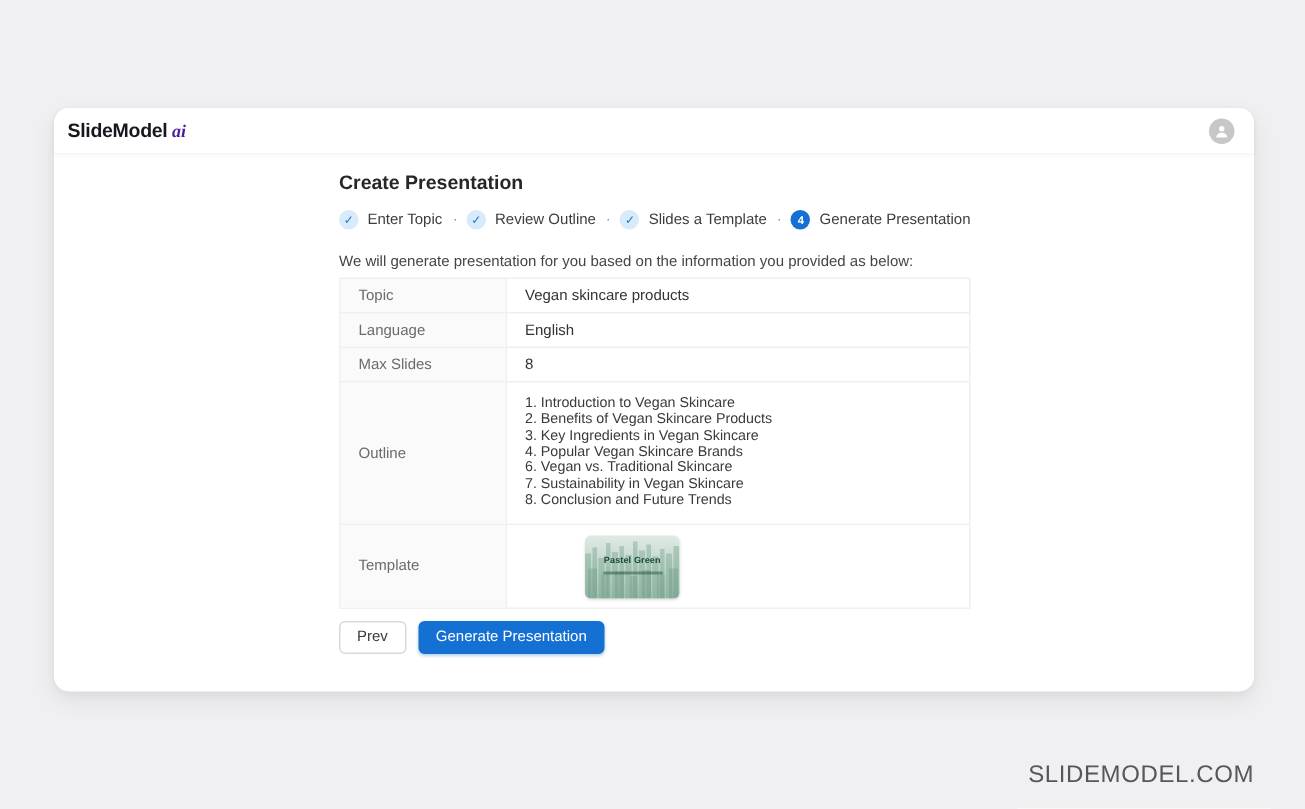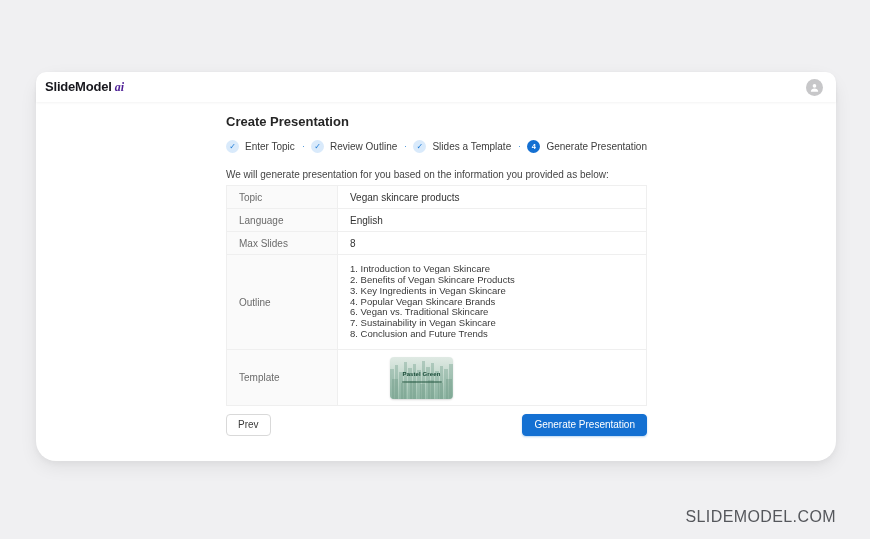--- a/index.html
+++ b/index.html
@@ -9,21 +9,21 @@
     font-family:"Liberation Sans", sans-serif;
     position:relative;
     color:#333;
   }
 
   
   .card {
     position:absolute; left:36px; top:72px;
     width:800px; height:389px;
     background:#ffffff;
-    border-radius:20px;
+    border-radius:10px;
     box-shadow:0 6px 18px rgba(0,0,0,0.07), 0 2px 6px rgba(0,0,0,0.04);
   }
   .card-header {
     height:30px;
     display:flex; align-items:center; justify-content:space-between;
     padding:0 13px 0 9px;
     box-shadow:0 1px 3px rgba(0,0,0,0.05);
     border-radius:10px 10px 0 0;
     position:relative; z-index:2; background:#fff;
   }
@@ -117,21 +117,21 @@
     letter-spacing:0.1px;
   }
   .thumb-subtitle {
     position:absolute; left:50%; top:24px; transform:translateX(-50%);
     width:40px; height:2px; background:#2c5c47; opacity:0.55; border-radius:1px;
   }
 
   
   .actions {
     margin-top:8px;
-    display:flex; justify-content:space-between; align-items:center; gap:8px;
+    display:flex; justify-content:flex-start; align-items:center; gap:8px;
     width:421px;
   }
   .btn {
     font-family:"Liberation Sans", sans-serif;
     font-size:10px; line-height:1;
     padding:5px 11px;
     border-radius:4px;
     cursor:pointer;
   }
   .btn-default {

